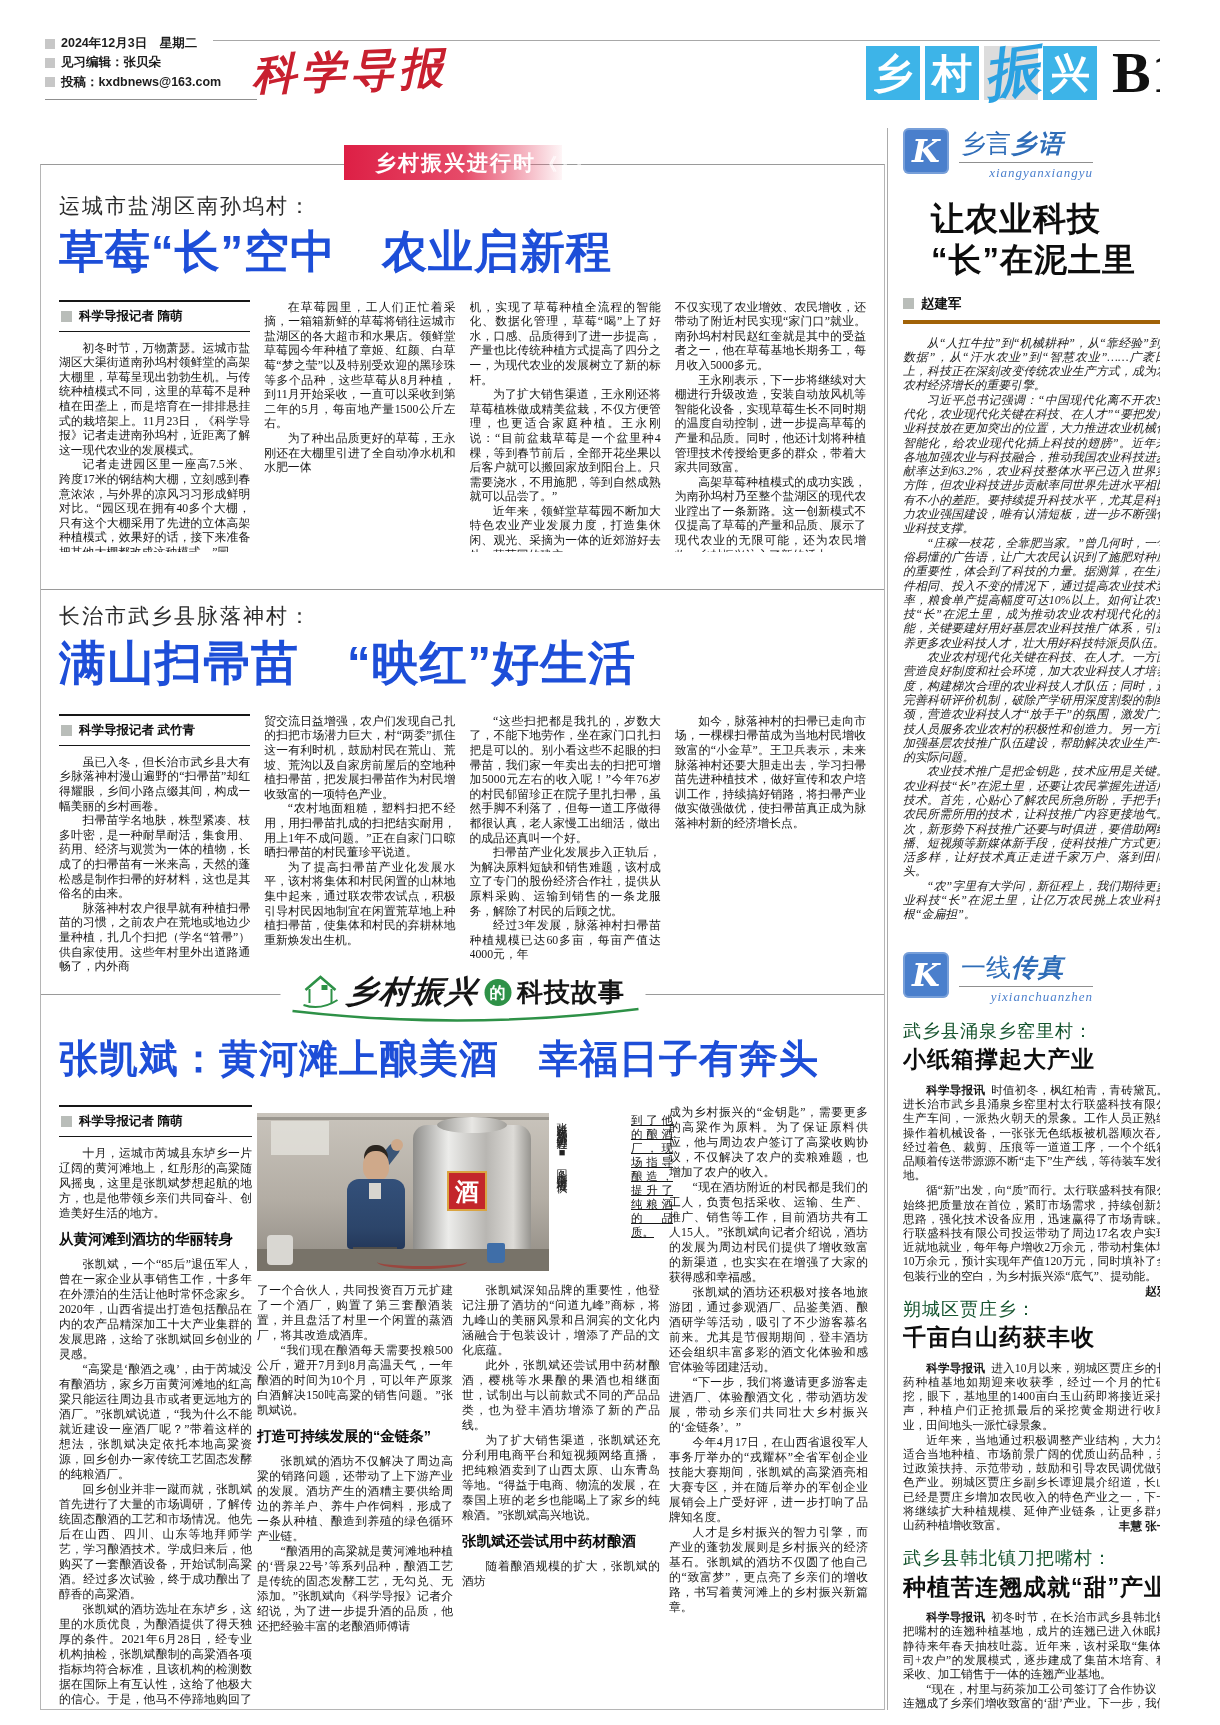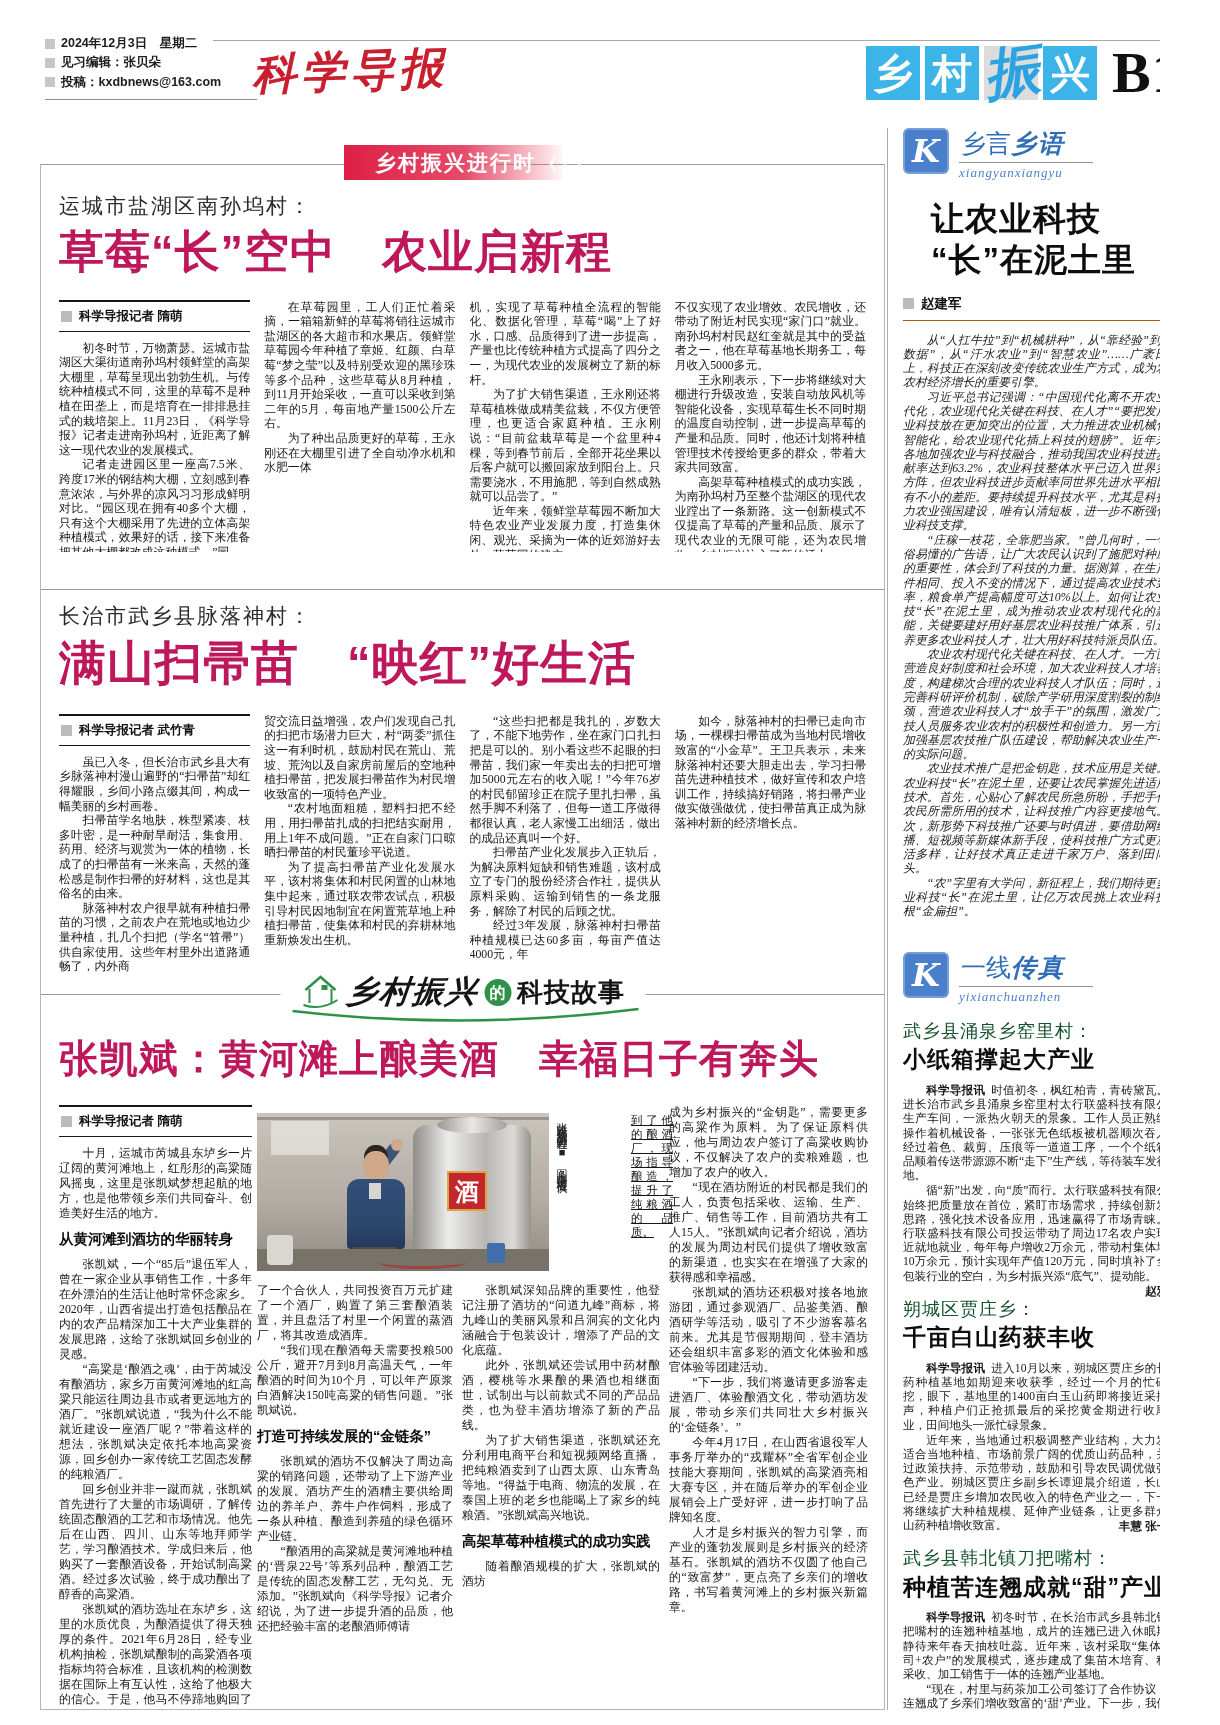--- a/index.html
+++ b/index.html
@@ -29,21 +29,21 @@
   .hr { position:absolute; left:0; right:0; height:1px; background:#9a9a9a; }
   .hr1 { top:424px; } .hr2 { top:829px; }
 
   .banner1 { position:absolute; left:303px; top:-20px; width:218px; height:35px; z-index:3;
              background:linear-gradient(90deg,#dd1f45 0%,#e64b69 55%,rgba(240,120,140,0.07) 100%);
              color:#fff; font:700 21px/35px "Liberation Sans","DejaVu Sans",sans-serif;
              padding-left:31px; letter-spacing:2px; white-space:nowrap; }
   .banner1 .marks { font-size:17px; opacity:.75; letter-spacing:-3px; margin-left:4px; }
 
   .kicker { font:400 21px/1.2 "Liberation Sans","DejaVu Sans",sans-serif; color:#2b2b2b; letter-spacing:2px; }
-  .headline { font-family:"Liberation Sans","DejaVu Sans",sans-serif; font-weight:900; color:#be185d;
+  .headline { font-family:"Liberation Sans","DejaVu Sans",sans-serif; font-weight:900; color:#1d4ed8;
               letter-spacing:1px; line-height:1.12; }
   .h1a { font-size:45px; margin-top:9px; }
   .h2a { font-size:47px; margin-top:9px; }
   .h3a { font-size:39px; }
 
   .byline { display:flex; align-items:center; gap:7px; border-top:2.5px solid #161616; border-bottom:1px solid #161616;
             padding:6px 2px; margin-bottom:9px; font:700 12.5px "Liberation Sans","DejaVu Sans",sans-serif; color:#111; }
   .bull { width:11px; height:11px; background:#b9bdb9; flex:0 0 auto; }
 
   .cols { display:flex; gap:14px; overflow:hidden; text-align:justify; }
@@ -104,27 +104,27 @@
              writing-mode:vertical-lr; font-size:11px; line-height:13px; letter-spacing:2px; color:#222; }
   .beside { position:absolute; left:590px; top:948px; width:42px; height:158px; font-size:11.5px;
             line-height:14px; text-align:justify; color:#161616; overflow:hidden;text-decoration:underline; }
 
   
   .vsep { position:absolute; left:887px; top:128px; width:1px; height:1582px; background:#ababab; }
   .side { position:absolute; left:903px; top:128px; width:277px; }
   .khead { display:flex; gap:10px; }
   .ktile { width:46px; height:46px; background:#4a7fcc; border-radius:6px; color:#fff; text-align:center;
            font:700 italic 32px/46px "DejaVu Serif",serif; flex:0 0 auto; box-shadow:inset 0 0 0 2px rgba(255,255,255,.25); }
-  .ktxt { padding-top:2px; }
+  .ktxt { padding-top:2px;text-align:right; }
   .ktitle { font-size:25px; line-height:1.1; color:#2f6db8; border-bottom:1px solid #8f8f8f;
             padding:0 28px 4px 2px; font-family:"DejaVu Serif",serif; white-space:nowrap; }
   .ktitle .t2 { font-style:italic; font-weight:700; letter-spacing:2px; }
   .kpinyin { font:italic 13px/1.5 "Liberation Serif",serif; color:#4a7fcc; letter-spacing:1px; }
   .vtitle { font:900 33px/1.25 "Liberation Sans","DejaVu Sans",sans-serif; color:#0d0d0d; margin-top:16px; letter-spacing:1px;margin-left:28px; }
-  .vauthor { display:flex; align-items:center; gap:7px; margin-top:14px; padding-bottom:7px; border-bottom:1px solid #a16207;
+  .vauthor { display:flex; align-items:center; gap:7px; margin-top:14px; padding-bottom:7px; border-bottom:4px solid #a16207;
              font:700 13.5px "Liberation Sans","DejaVu Sans",sans-serif; color:#111; }
   .vbody { margin-top:12px; height:650px; overflow:hidden; font-style:italic; font-size:11.9px; line-height:14.3px;
            text-align:justify; color:#1b1b1b; }
   .vbody p { text-indent:2em; }
 
   .frontline { position:absolute; left:903px; top:952px; width:277px; height:758px; overflow:hidden; }
   .brief { margin-top:14px; }
   .bk { font:400 18px/1.3 "Liberation Sans","DejaVu Sans",sans-serif; color:#14532d; letter-spacing:1px; }
   .bt { font:800 23px/1.2 "Liberation Sans","DejaVu Sans",sans-serif; color:#0d0d0d; margin:3px 0 9px; letter-spacing:1px; }
   .bbody { font-size:11.6px; line-height:14.2px; text-align:justify; color:#191919; }
@@ -285,21 +285,21 @@
       <p>“我们现在酿酒每天需要投粮500公斤，避开7月到8月高温天气，一年酿酒的时间为10个月，可以年产原浆白酒解决150吨高粱的销售问题。”张凯斌说。</p>
       <div class="sub">打造可持续发展的“金链条”</div>
       <p>张凯斌的酒坊不仅解决了周边高粱的销路问题，还带动了上下游产业的发展。酒坊产生的酒糟主要供给周边的养羊户、养牛户作饲料，形成了一条从种植、酿造到养殖的绿色循环产业链。</p>
       <p>“酿酒用的高粱就是黄河滩地种植的‘晋泉22号’等系列品种，酿酒工艺是传统的固态发酵工艺，无勾兑、无添加。”张凯斌向《科学导报》记者介绍说，为了进一步提升酒的品质，他还把经验丰富的老酿酒师傅请</p>
     </div>
 
     <div class="acol c3-3">
       <p>张凯斌深知品牌的重要性，他登记注册了酒坊的“问道九峰”商标，将九峰山的美丽风景和吕洞宾的文化内涵融合于包装设计，增添了产品的文化底蕴。</p>
       <p>此外，张凯斌还尝试用中药材酿酒，樱桃等水果酿的果酒也相继面世，试制出与以前款式不同的产品品类，也为登丰酒坊增添了新的产品线。</p>
       <p>为了扩大销售渠道，张凯斌还充分利用电商平台和短视频网络直播，把纯粮酒卖到了山西太原、山东青岛等地。“得益于电商、物流的发展，在泰国上班的老乡也能喝上了家乡的纯粮酒。”张凯斌高兴地说。</p>
-      <div class="sub">高架草莓种植模式的成功实践</div>
+      <div class="sub">张凯斌还尝试用中药材酿酒</div>
       <p>随着酿酒规模的扩大，张凯斌的酒坊</p>
     </div>
 
     <div class="acol c3-4">
       <p class="cont">成为乡村振兴的“金钥匙”，需要更多的高粱作为原料。为了保证原料供应，他与周边农户签订了高粱收购协议，不仅解决了农户的卖粮难题，也增加了农户的收入。</p>
       <p>“现在酒坊附近的村民都是我们的工人，负责包括采收、运输、生产、推广、销售等工作，目前酒坊共有工人15人。”张凯斌向记者介绍说，酒坊的发展为周边村民们提供了增收致富的新渠道，也实实在在增强了大家的获得感和幸福感。</p>
       <p>张凯斌的酒坊还积极对接各地旅游团，通过参观酒厂、品鉴美酒、酿酒研学等活动，吸引了不少游客慕名前来。尤其是节假期期间，登丰酒坊还会组织丰富多彩的酒文化体验和感官体验等团建活动。</p>
       <p>“下一步，我们将邀请更多游客走进酒厂、体验酿酒文化，带动酒坊发展，带动乡亲们共同壮大乡村振兴的‘金链条’。”</p>
       <p>今年4月17日，在山西省退役军人事务厅举办的“戎耀杯”全省军创企业技能大赛期间，张凯斌的高粱酒亮相大赛专区，并在随后举办的军创企业展销会上广受好评，进一步打响了品牌知名度。</p>
       <p>人才是乡村振兴的智力引擎，而产业的蓬勃发展则是乡村振兴的经济基石。张凯斌的酒坊不仅圆了他自己的“致富梦”，更点亮了乡亲们的增收路，书写着黄河滩上的乡村振兴新篇章。</p>

